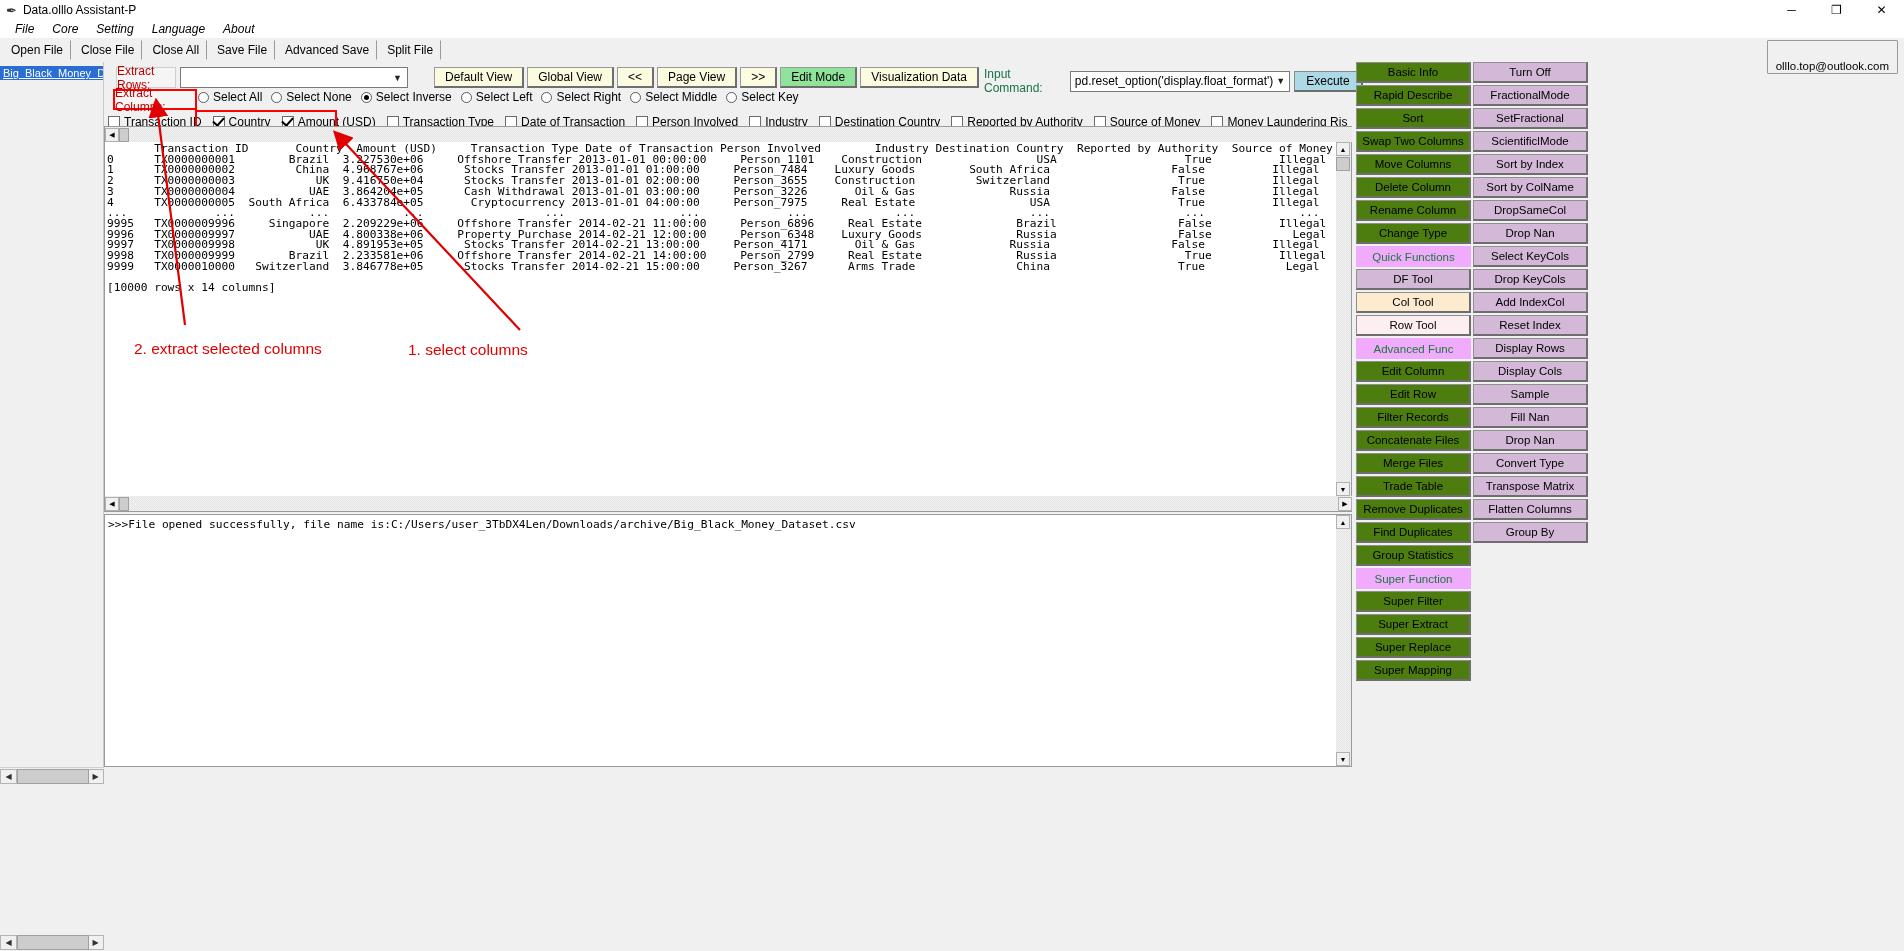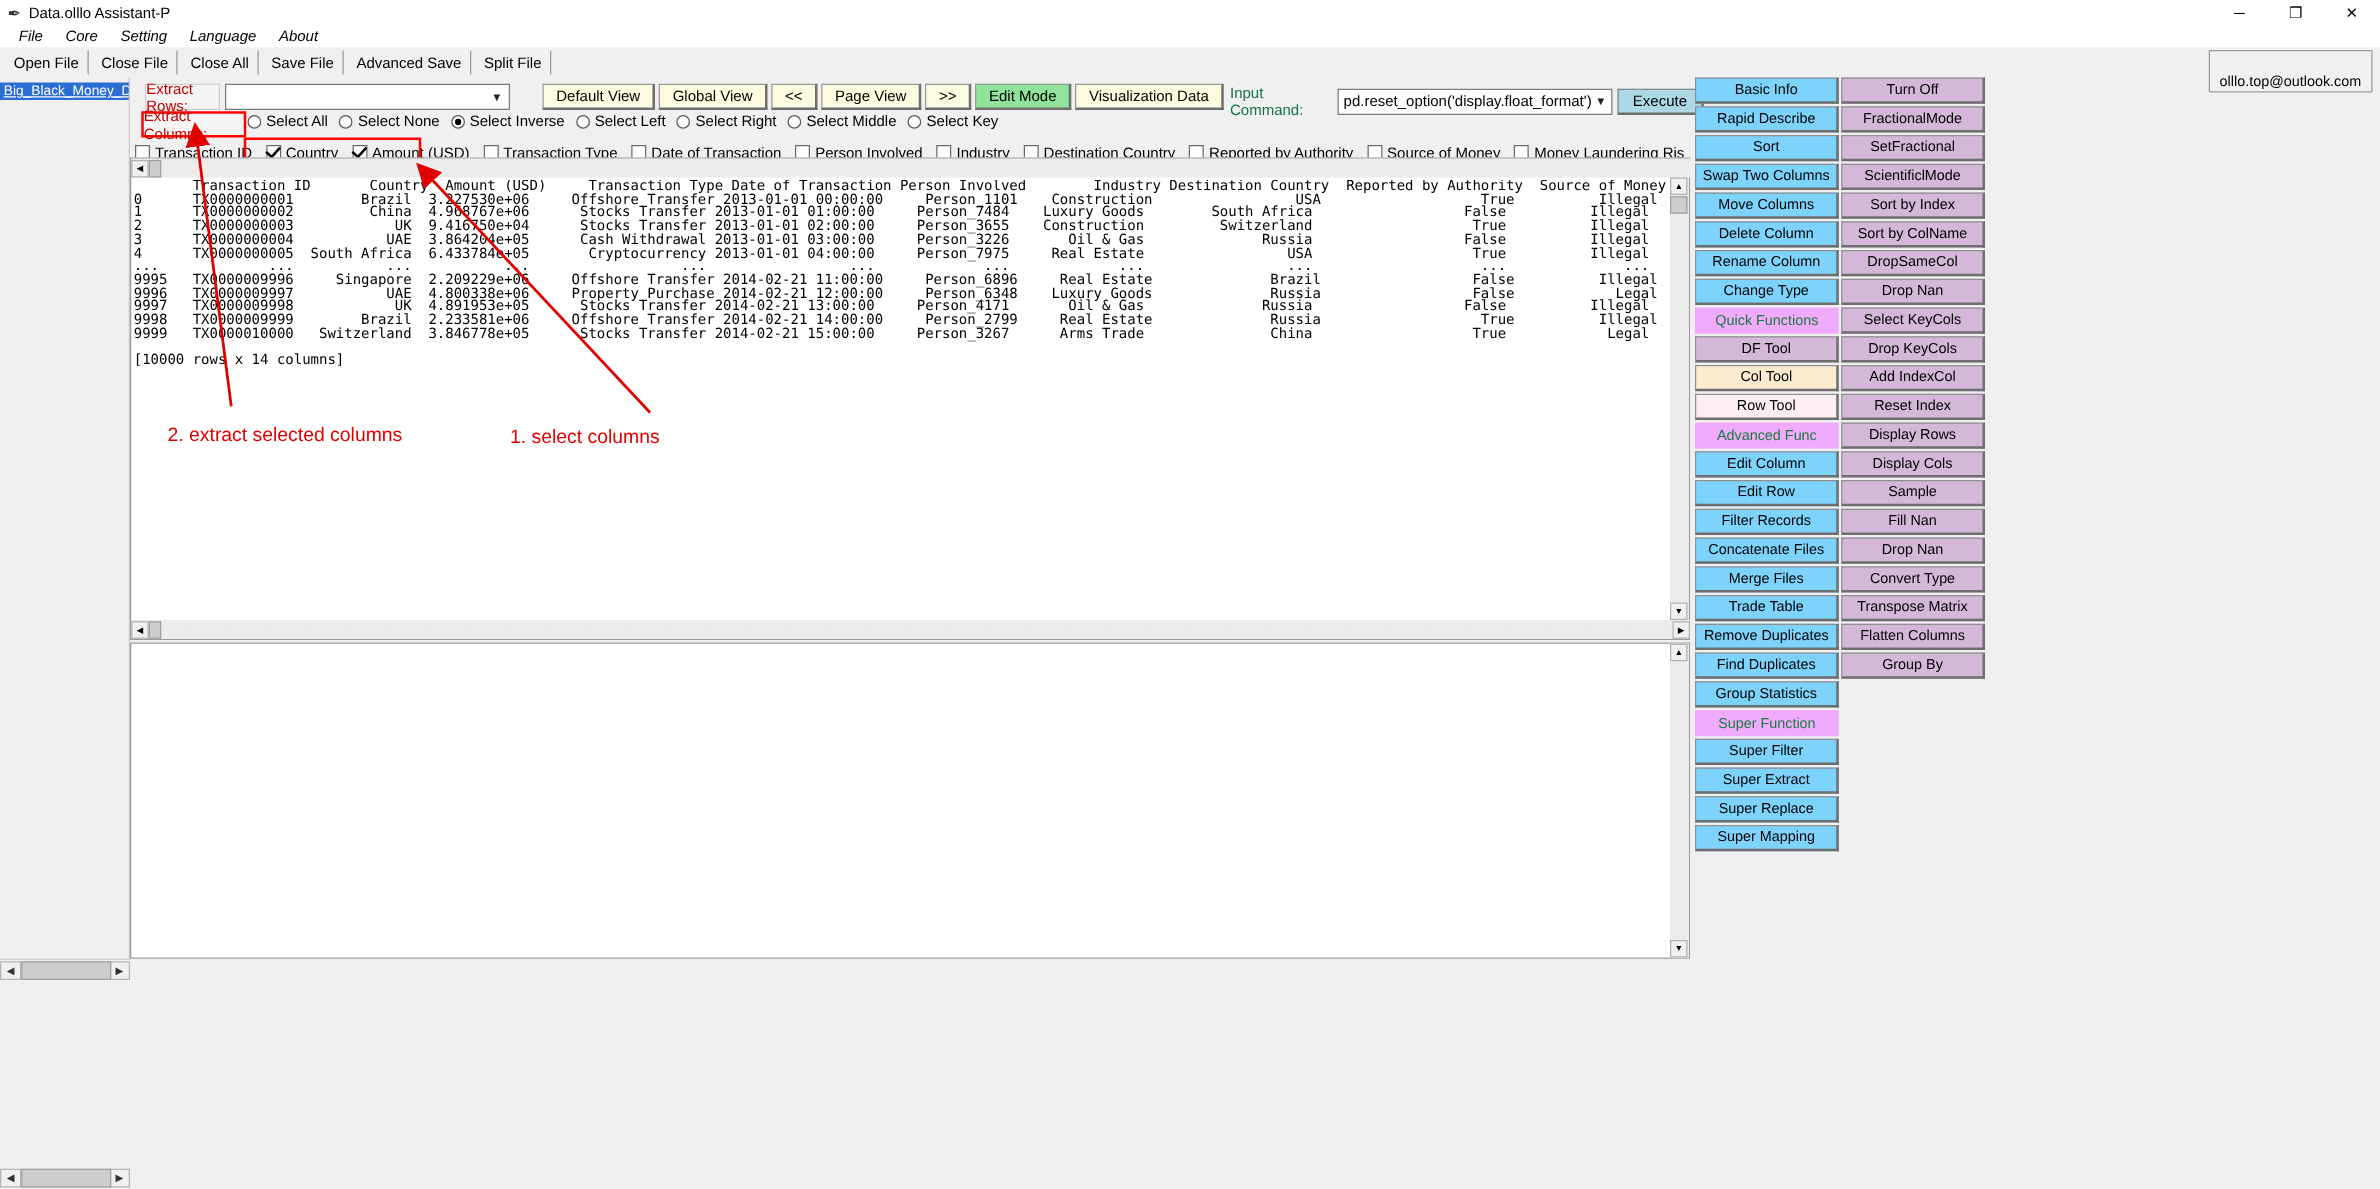--- a/index.html
+++ b/index.html
@@ -221,21 +221,21 @@
   
   .side { position: absolute; top: 62px; width: 115px; }
   .side-a { left: 1356px; }
   .side-b { left: 1473px; }
   .sbtn {
     width: 115px; height: 21px; margin-bottom: 2px;
     display: flex; align-items: center; justify-content: center;
     font-size: 11.5px; color: #000; white-space: nowrap;
     border: 1px solid #8f8f8f; border-right: 2px solid #6e6e6e; border-bottom: 2px solid #6e6e6e;
   }
-  .sbtn.blue { background: #7dd3fc; }
+  .sbtn.blue { background: #4d7c0f; }
   .sbtn.purple { background: #d3b8d8; }
   .sbtn.dftool { background: #d3b8d8; }
   .sbtn.coltool { background: #fdebd0; }
   .sbtn.rowtool { background: #fdeef2; }
   .sect {
     width: 115px; height: 21px; margin-bottom: 2px; background: #f0abfc;
     display: flex; align-items: center; justify-content: center;
     font-size: 11.5px; color: #1a7a3c; border: none;
   }
 
@@ -439,20 +439,21 @@
       </marker>
     </defs>
     <line x1="185" y1="325" x2="158" y2="115" stroke="#e00000" stroke-width="2.2" marker-end="url(#ah)"></line>
     <line x1="520" y1="330" x2="345" y2="143" stroke="#e00000" stroke-width="2.2" marker-end="url(#ah)"></line>
   </svg>
 
   <div class="annot-label" style="left:408px;top:341px;">1. select columns</div>
   <div class="annot-label" style="left:134px;top:340px;">2. extract selected columns</div>
 
   <div class="console">
+    <div class="console-text">&gt;&gt;&gt;File opened successfully, file name is:C:/Users/user_3TbDX4Len/Downloads/archive/Big_Black_Money_Dataset.csv</div>
     <div class="console-vscroll">
       <div class="up">▲</div>
       <div class="down">▼</div>
     </div>
   </div>
 
   <div class="side side-a" id="side-a">
       <div class="sbtn blue">Basic Info</div>
       <div class="sbtn blue">Rapid Describe</div>
       <div class="sbtn blue">Sort</div>

